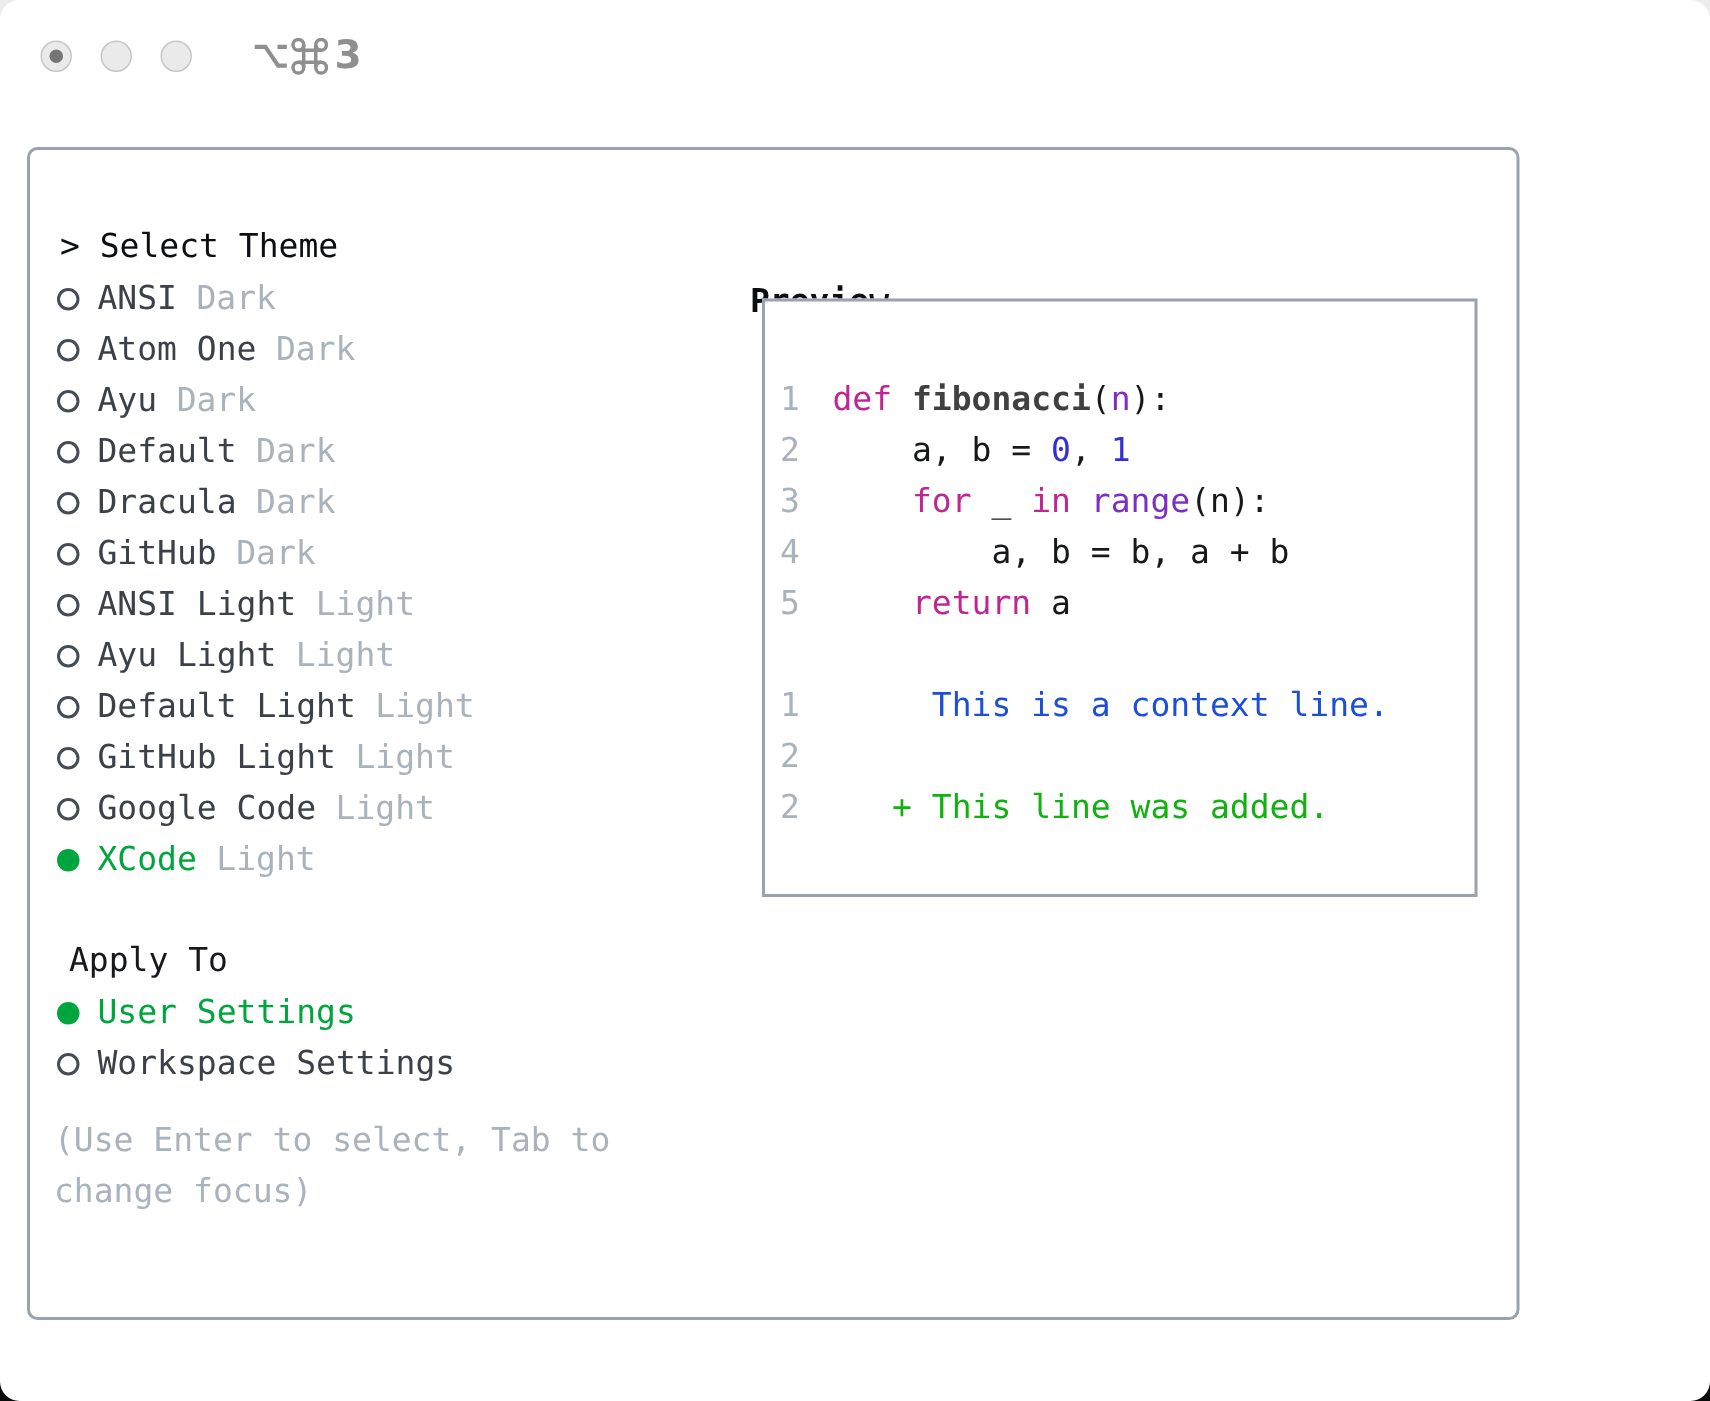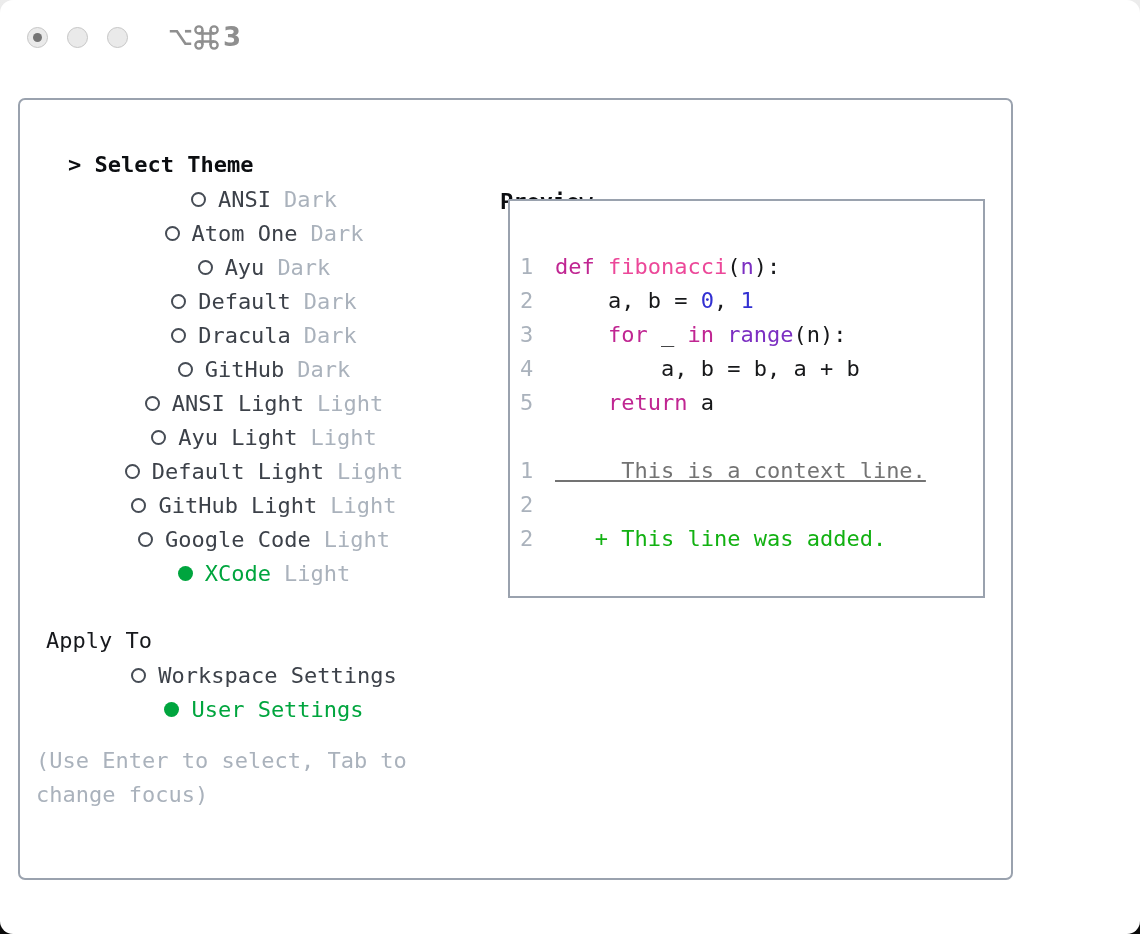--- a/index.html
+++ b/index.html
@@ -19,46 +19,46 @@
   .tl-dot{width:9px;height:9px;border-radius:50%;background:#757575;}
   .shortcut{display:flex;align-items:center;margin-left:21px;color:#8f8f8f;}
   .shortcut svg{display:block;margin-right:1px;}
   .shortcut .key{font-family:"DejaVu Sans", sans-serif;font-weight:bold;font-size:26px;
       color:#8f8f8f;margin-left:3px;line-height:23px;}
   
   .panel{position:absolute;left:18px;top:98px;width:995px;height:782px;box-sizing:border-box;
       border:2px solid #9aa2ae;border-radius:7px;background:#fff;font-size:22px;color:#3c4149;}
   
   .left-col{position:absolute;left:0;top:48px;width:470px;}
-  .list-title{height:34px;line-height:34px;padding-left:20px;font-weight:bold;color:#0c0e11;white-space:pre;margin-left:28px;}
+  .list-title{height:34px;line-height:34px;padding-left:20px;font-weight:normal;color:#0c0e11;white-space:pre;}
   .prompt{display:inline-block;width:26.5px;}
-  .row{height:34px;display:flex;align-items:center;padding-left:18px;white-space:pre;cursor:default;justify-content:center;}
+  .row{height:34px;display:flex;align-items:center;padding-left:18px;white-space:pre;cursor:default;}
   .bullet{width:15px;height:15px;border-radius:50%;box-sizing:border-box;margin-right:12px;flex:none;}
   .bullet.off{border:2px solid #464c55;}
   .bullet.on{background:#00a53e;}
   .row .name{color:#3c4149;}
   .row .name.sel{color:#00a53e;}
   .row .tag{color:#aab2bc;margin-left:13px;}
   .apply-col{position:absolute;left:0;top:524px;width:470px;}
   .apply-title{height:34px;line-height:34px;padding-left:26px;color:#16181c;}
   .hint{position:absolute;left:16px;top:644px;width:420px;line-height:34px;color:#aab2bc;}
   
   .preview-title{position:absolute;left:480px;top:48px;height:34px;line-height:34px;
       font-weight:bold;color:#0c0e11;margin-top:37px;}
   .preview-box{position:absolute;left:488px;top:99px;width:477px;height:399px;box-sizing:border-box;
       border:2px solid #9aa2ae;padding-top:49px;padding-left:10px;background:#fff;}
   .cline{height:34px;line-height:34px;display:flex;white-space:pre;}
   .ln{display:inline-block;width:35px;color:#aab2bc;flex:none;}
   .blank-line{height:34px;}
   .tok-kw{color:#c02692;text-align:center;}
-  .tok-fn{color:#ec4899;}
+  .tok-fn{color:#404040;font-weight:bold;}
   .tok-nu{color:#3230d2;}
   .tok-pu{color:#7c2fc2;}
   .tok-pl{color:#17181a;}
-  .tok-ctx{color:#737373;text-decoration:underline;}
+  .tok-ctx{color:#1d4ed8;}
   .tok-del{color:#c43a29;}
   .tok-add{color:#12b112;margin-top:32px;}
 </style>
 </head>
 <body>
 
 <div class="window">
 
   <div class="titlebar">
     <span class="tl">
@@ -98,22 +98,22 @@
           <div class="row"><span class="bullet off"></span><span class="name">Default Light</span><span class="tag">Light</span></div>
           <div class="row"><span class="bullet off"></span><span class="name">GitHub Light</span><span class="tag">Light</span></div>
           <div class="row"><span class="bullet off"></span><span class="name">Google Code</span><span class="tag">Light</span></div>
           <div class="row"><span class="bullet on"></span><span class="name sel">XCode</span><span class="tag">Light</span></div>
         </div>
     </div>
 
     <div class="apply-col">
       <div class="apply-title">Apply To</div>
       <div id="apply-list">
+          <div class="row"><span class="bullet on"></span><span class="name sel">User Settings</span></div>
           <div class="row"><span class="bullet off"></span><span class="name">Workspace Settings</span></div>
-          <div class="row"><span class="bullet on"></span><span class="name sel">User Settings</span></div>
         </div>
     </div>
 
     <div class="hint">(Use Enter to select, Tab to change focus)</div>
 
     <div class="preview-title">Preview</div>
     <div class="preview-box">
       <div id="code-block">
           <div class="cline"><span class="ln">1</span><span class="code"><span class="tok-kw">def</span><span class="tok-pl"> </span><span class="tok-fn">fibonacci</span><span class="tok-pl">(</span><span class="tok-pu">n</span><span class="tok-pl">):</span></span></div>
           <div class="cline"><span class="ln">2</span><span class="code"><span class="tok-pl">    a, b = </span><span class="tok-nu">0</span><span class="tok-pl">, </span><span class="tok-nu">1</span></span></div>

